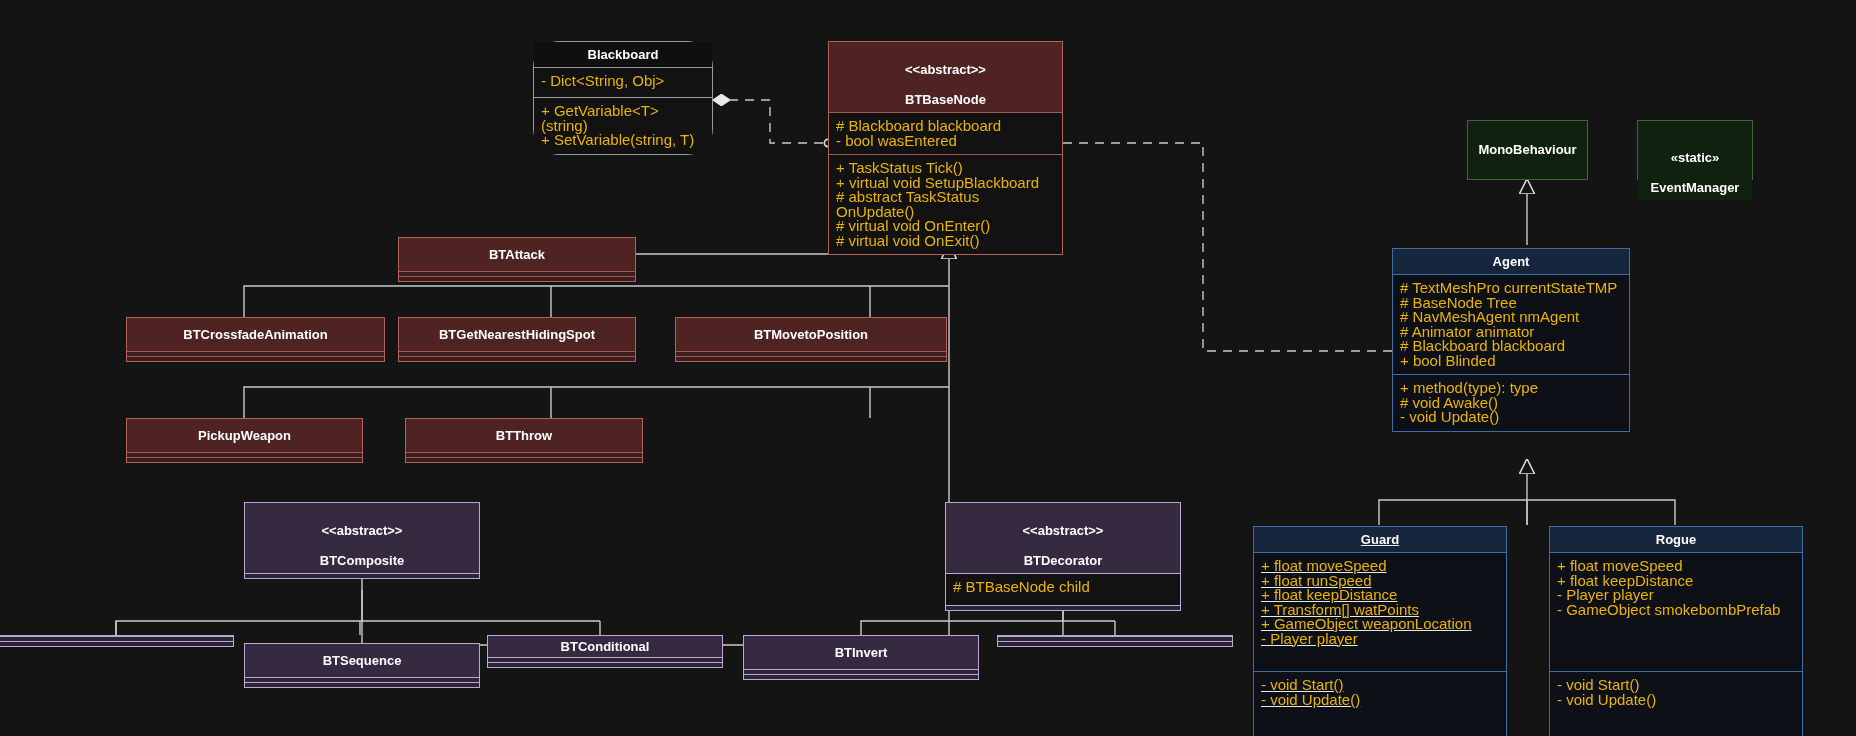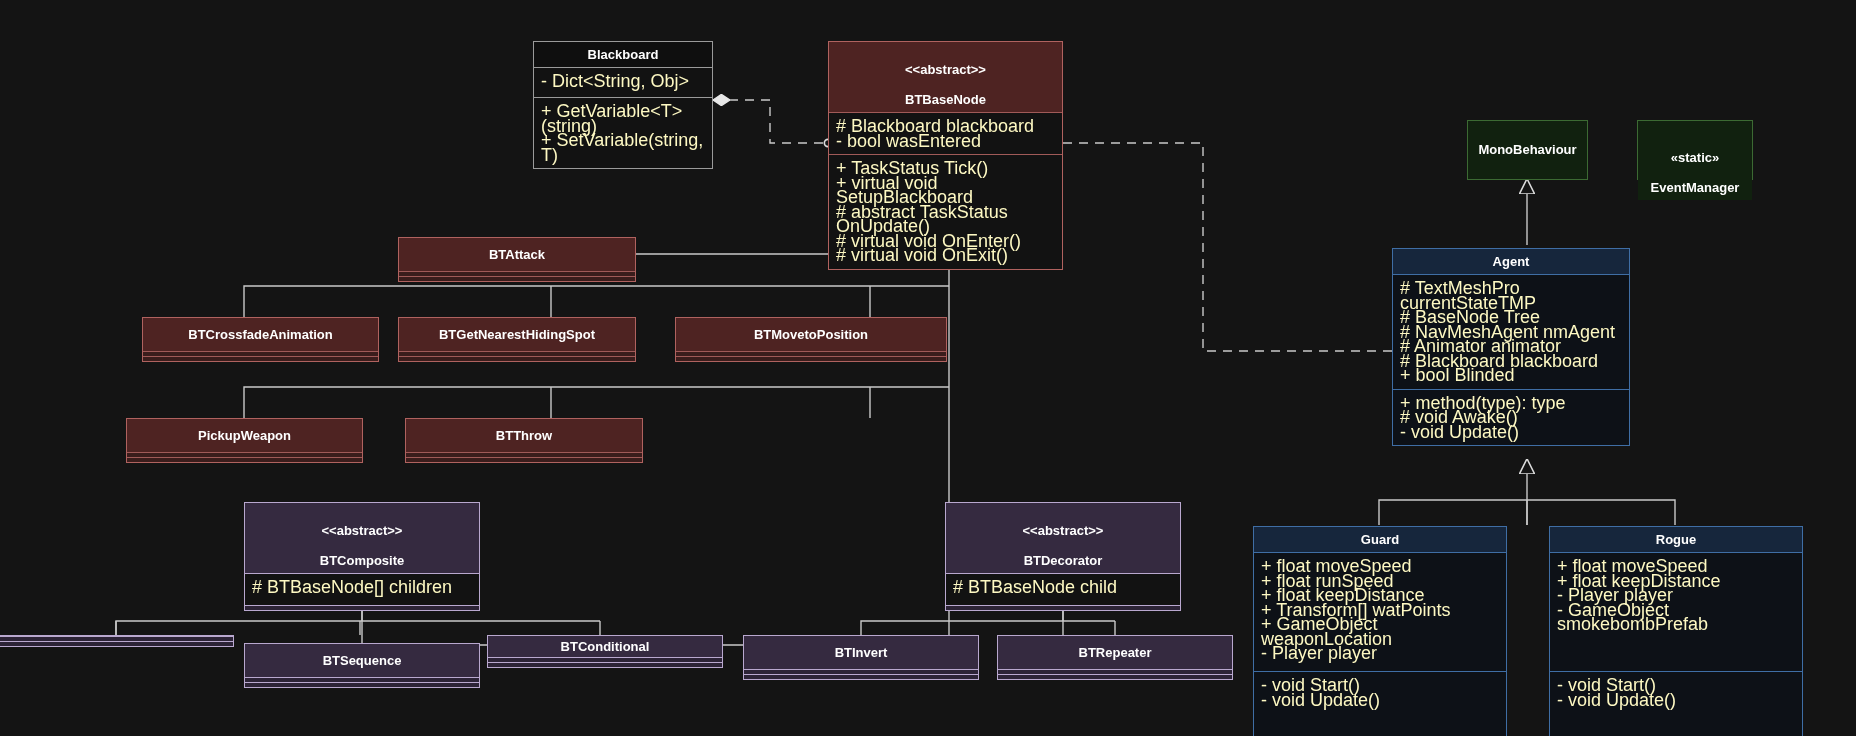--- a/index.html
+++ b/index.html
@@ -40,24 +40,24 @@
     font-weight: bold;
     font-size: 13px;
     line-height: 15px;
     padding: 5px 4px 5px 4px;
     color: #ffffff;
     white-space: pre-line;
   }
   .node .cmp {
     box-sizing: border-box;
     border-top: 1px solid #888;
-    font-size: 18px;
+    font-size: 15px;
     line-height: 14.5px;
     padding: 6px 7px 6px 7px;
-    color: #fef9c3;
+    color: #eab308;
     white-space: pre-line;
   }
   .node .cmp.thin {
     padding: 0;
     height: 5px;
   }
 
   
   .red { border-color: #b0625f; }
   .red .hdr { background: #4e2322; }
@@ -73,21 +73,21 @@
   
   .blue { border-color: #3f6ea5; }
   .blue .hdr { background: #16263c; }
   .blue .cmp { border-top-color: #3f6ea5; background: #0d1117; }
 
   
   .green { border-color: #3c6a33; background: #11210f; }
   .green .hdr { background: #11210f; }
 
   
-  .plain { border-color: #9a9a9a; }
+  .plain { border-color: #9a9a9a; border-radius: 26px; }
   .plain .hdr { background: #0f0f0f; }
   .plain .cmp { border-top-color: #9a9a9a; background: #121212; }
 </style>
 </head>
 <body>
 
 <div id="canvas">
 
   <svg class="edges" viewBox="0 0 1856 736" xmlns="http://www.w3.org/2000/svg">
     <defs>
@@ -192,21 +192,21 @@
 # BaseNode Tree
 # NavMeshAgent nmAgent
 # Animator animator
 # Blackboard blackboard
 + bool Blinded</div>
     <div class="cmp" style="min-height:50px;">+ method(type): type
 # void Awake()
 - void Update()</div>
   </div>
 
-  <div class="node blue" style="left:1253px; top:526px; width:254px; height:210px;">
+  <div class="node blue" style="left:1253px; top:526px; width:254px; height:210px;text-decoration:underline;">
     <div class="hdr">Guard</div>
     <div class="cmp" style="height:119px;">+ float moveSpeed
 + float runSpeed
 + float keepDistance
 + Transform[] watPoints
 + GameObject weaponLocation
 - Player player</div>
     <div class="cmp" style="height:65px;">- void Start()
 - void Update()</div>
   </div>
@@ -220,21 +220,21 @@
     <div class="cmp" style="height:65px;">- void Start()
 - void Update()</div>
   </div>
 
   <div class="node red" style="left:398px; top:237px; width:238px;">
     <div class="hdr" style="padding:9px 4px;">BTAttack</div>
     <div class="cmp thin"></div>
     <div class="cmp thin"></div>
   </div>
 
-  <div class="node red" style="left:142px; top:317px; width:237px;">
+  <div class="node red" style="left:126px; top:317px; width:259px;">
     <div class="hdr" style="padding:9px 4px;">BTCrossfadeAnimation</div>
     <div class="cmp thin"></div>
     <div class="cmp thin"></div>
   </div>
 
   <div class="node red" style="left:398px; top:317px; width:238px;">
     <div class="hdr" style="padding:9px 4px;">BTGetNearestHidingSpot</div>
     <div class="cmp thin"></div>
     <div class="cmp thin"></div>
   </div>
@@ -256,21 +256,20 @@
     <div class="cmp thin"></div>
     <div class="cmp thin"></div>
   </div>
 
 
   <div class="node purple" style="left:244px; top:502px; width:236px;">
     <div class="hdr">
       <span>&lt;&lt;abstract&gt;&gt;</span><br>
       <span>BTComposite</span>
     </div>
-    <div class="cmp" style="height:32px;"># BTBaseNode[] children</div>
     <div class="cmp thin"></div>
   </div>
 
   <div class="node purple" style="left:945px; top:502px; width:236px;">
     <div class="hdr">
       <span>&lt;&lt;abstract&gt;&gt;</span><br>
       <span>BTDecorator</span>
     </div>
     <div class="cmp" style="height:32px;"># BTBaseNode child</div>
     <div class="cmp thin"></div>
@@ -293,18 +292,17 @@
     <div class="cmp thin"></div>
   </div>
 
   <div class="node purple" style="left:743px; top:635px; width:236px;">
     <div class="hdr" style="padding:9px 4px;">BTInvert</div>
     <div class="cmp thin"></div>
     <div class="cmp thin"></div>
   </div>
 
   <div class="node purple" style="left:997px; top:635px; width:236px;">
-    <div class="hdr" style="padding:9px 4px;">BTRepeater</div>
     <div class="cmp thin"></div>
     <div class="cmp thin"></div>
   </div>
 
 </div>
 
 </body></html>

